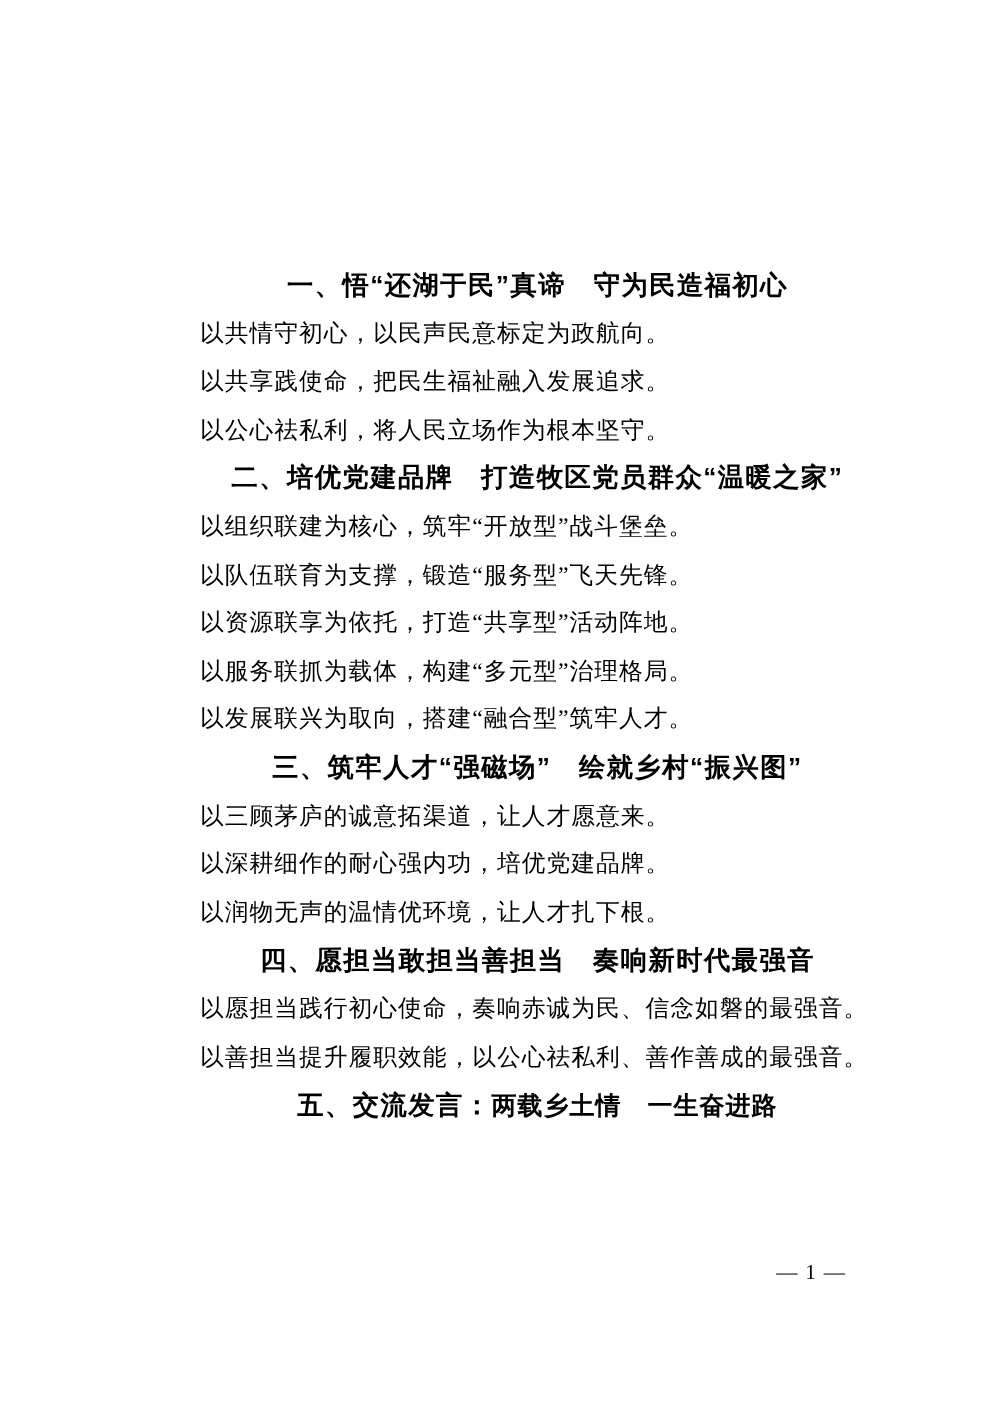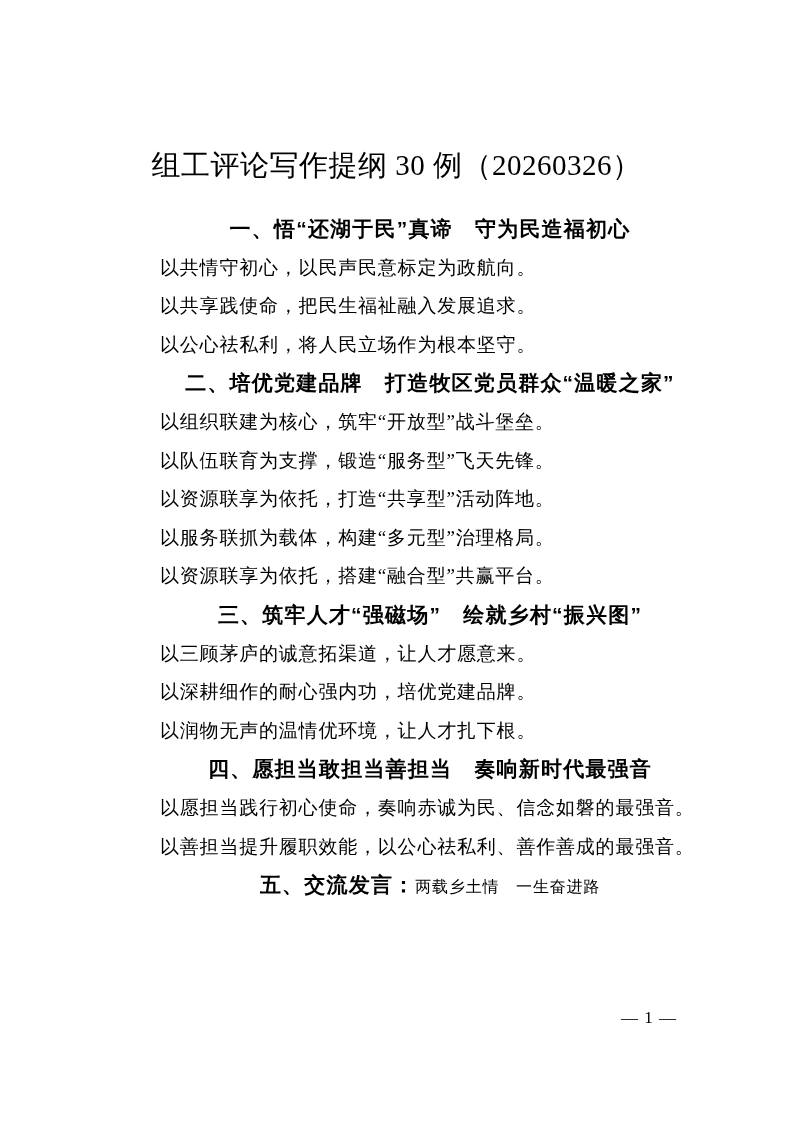--- a/index.html
+++ b/index.html
@@ -49,56 +49,55 @@
     margin-left: 15px;
   }
   p.section-heading {
     font-size: 21px;
     font-weight: 700;
     letter-spacing: 1.2px;
     font-family: "Liberation Sans", "DejaVu Sans", sans-serif;
     text-align: center;
   }
   p.section-heading .heading-regular {
-    font-weight: 400;
-    font-size: 16px;
+    font-weight: 700;
+    font-size: 20px;
     letter-spacing: 0.8px;
     font-family: "Liberation Serif", "DejaVu Serif", serif;
   }
   .page-number {
     position: absolute;
     top: 1008px;
     right: 116px;
     font-size: 17px;
     letter-spacing: 1px;
     color: #000000;
     font-family: "Liberation Serif", "DejaVu Serif", serif;
     white-space: nowrap;
   }
 </style>
 </head>
 <body>
 
 <div class="page">
 
-  <h1 class="doc-title">组工评论写作提纲 30 例（20260326）</h1>
 
   <div class="doc-body">
 
     <p class="section-heading">一、悟“还湖于民”真谛　守为民造福初心</p>
     <p class="outline-line">以共情守初心，以民声民意标定为政航向。</p>
     <p class="outline-line">以共享践使命，把民生福祉融入发展追求。</p>
     <p class="outline-line">以公心祛私利，将人民立场作为根本坚守。</p>
 
     <p class="section-heading">二、培优党建品牌　打造牧区党员群众“温暖之家”</p>
     <p class="outline-line">以组织联建为核心，筑牢“开放型”战斗堡垒。</p>
     <p class="outline-line">以队伍联育为支撑，锻造“服务型”飞天先锋。</p>
     <p class="outline-line">以资源联享为依托，打造“共享型”活动阵地。</p>
     <p class="outline-line">以服务联抓为载体，构建“多元型”治理格局。</p>
-    <p class="outline-line">以资源联享为依托，搭建“融合型”共赢平台。</p>
+    <p class="outline-line">以发展联兴为取向，搭建“融合型”筑牢人才。</p>
 
     <p class="section-heading">三、筑牢人才“强磁场”　绘就乡村“振兴图”</p>
     <p class="outline-line">以三顾茅庐的诚意拓渠道，让人才愿意来。</p>
     <p class="outline-line">以深耕细作的耐心强内功，培优党建品牌。</p>
     <p class="outline-line">以润物无声的温情优环境，让人才扎下根。</p>
 
     <p class="section-heading">四、愿担当敢担当善担当　奏响新时代最强音</p>
     <p class="outline-line">以愿担当践行初心使命，奏响赤诚为民、信念如磐的最强音。</p>
     <p class="outline-line">以善担当提升履职效能，以公心祛私利、善作善成的最强音。</p>
 

